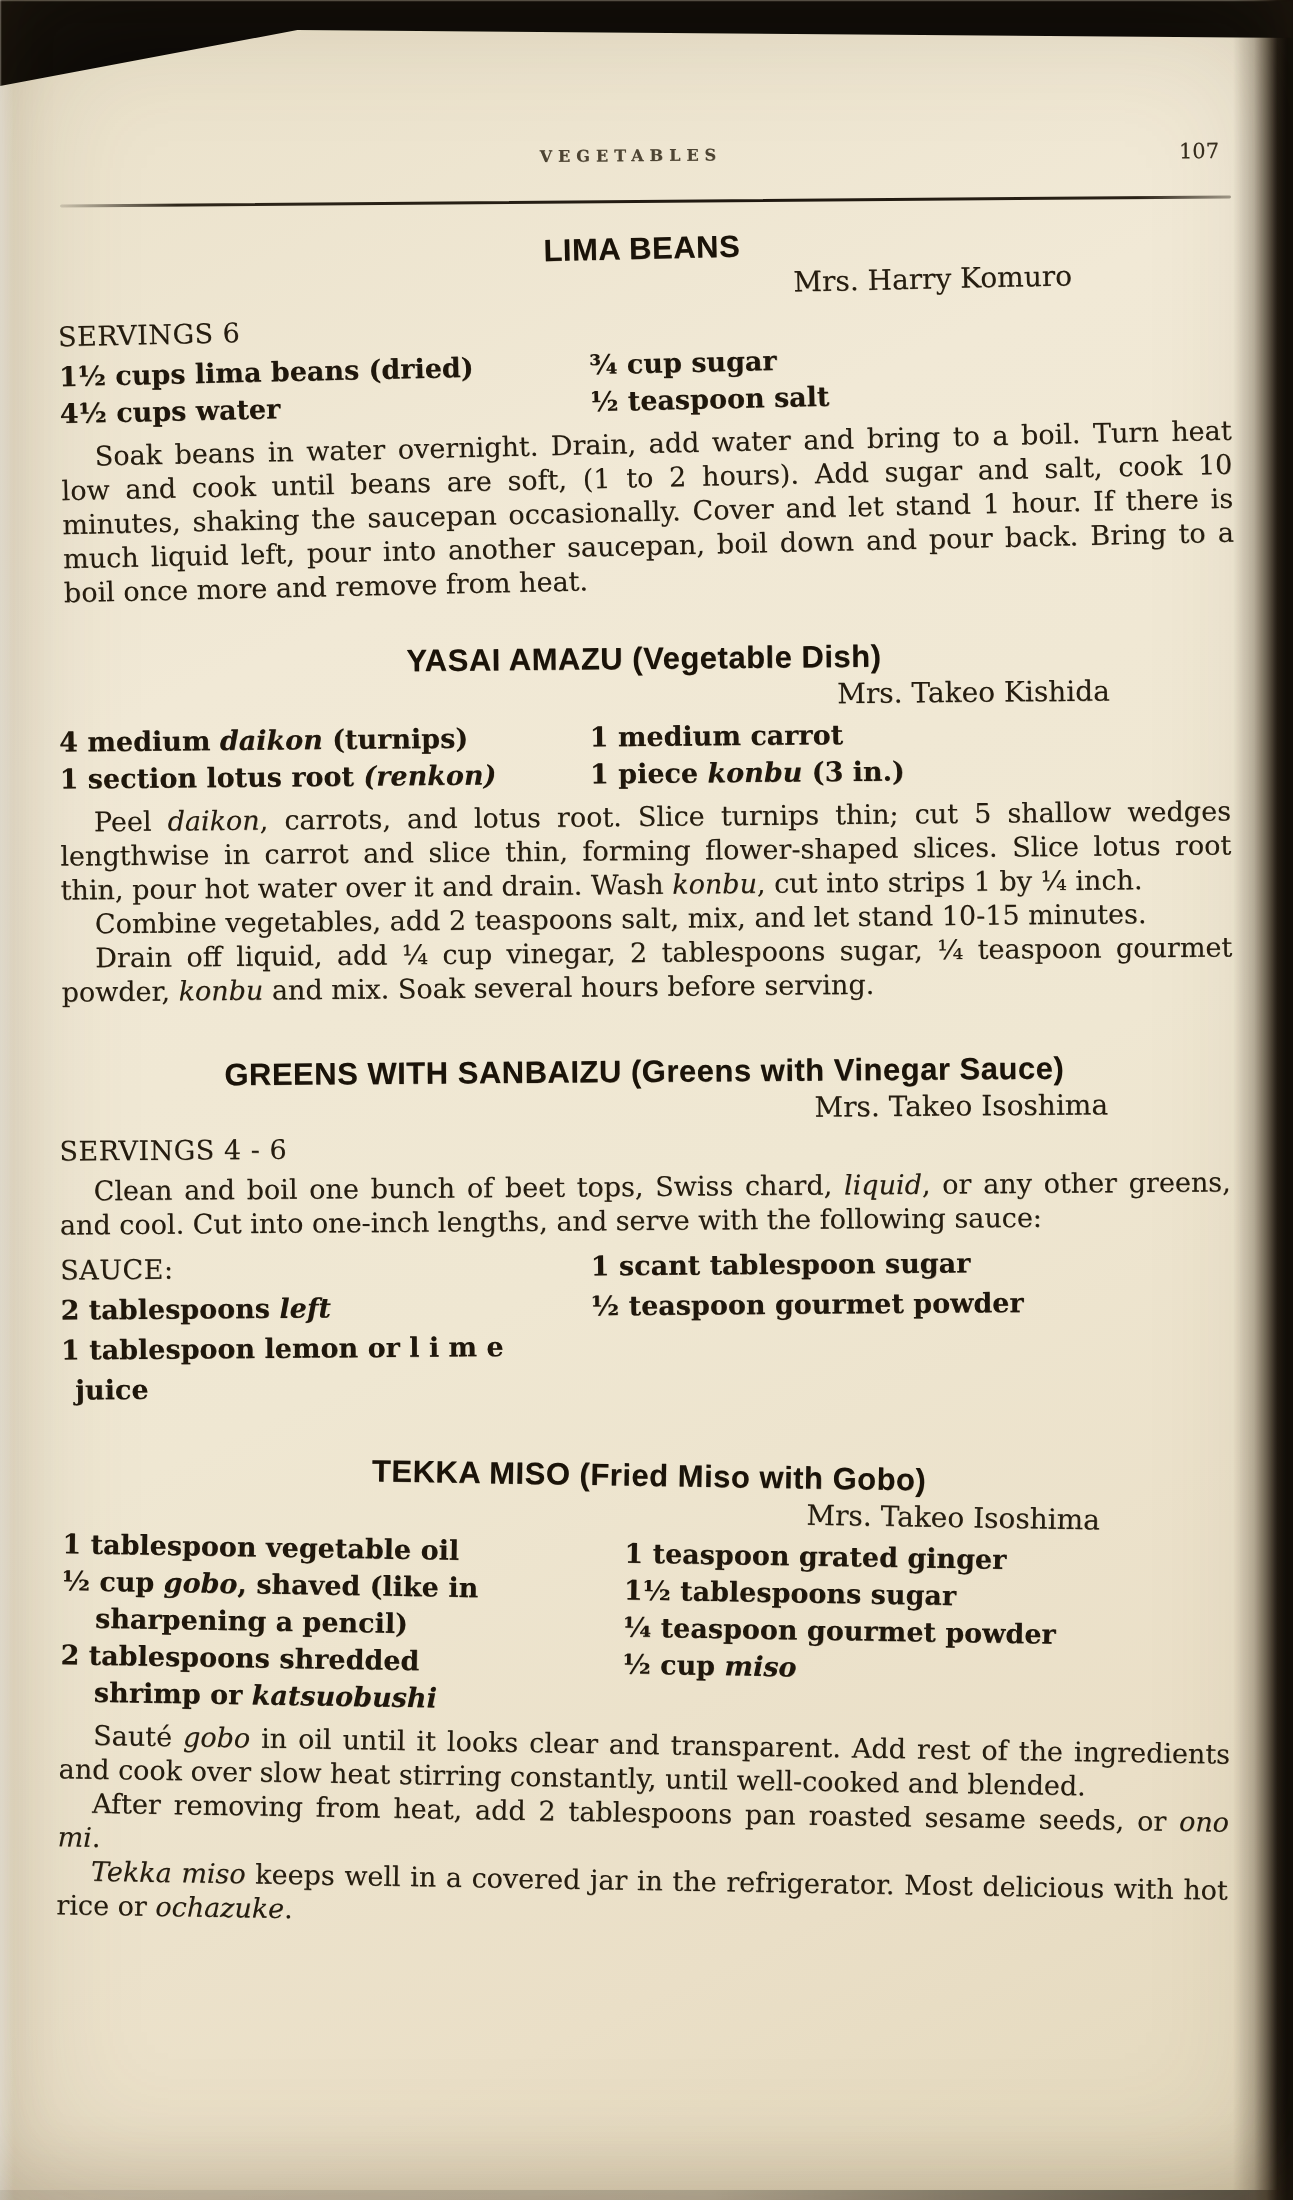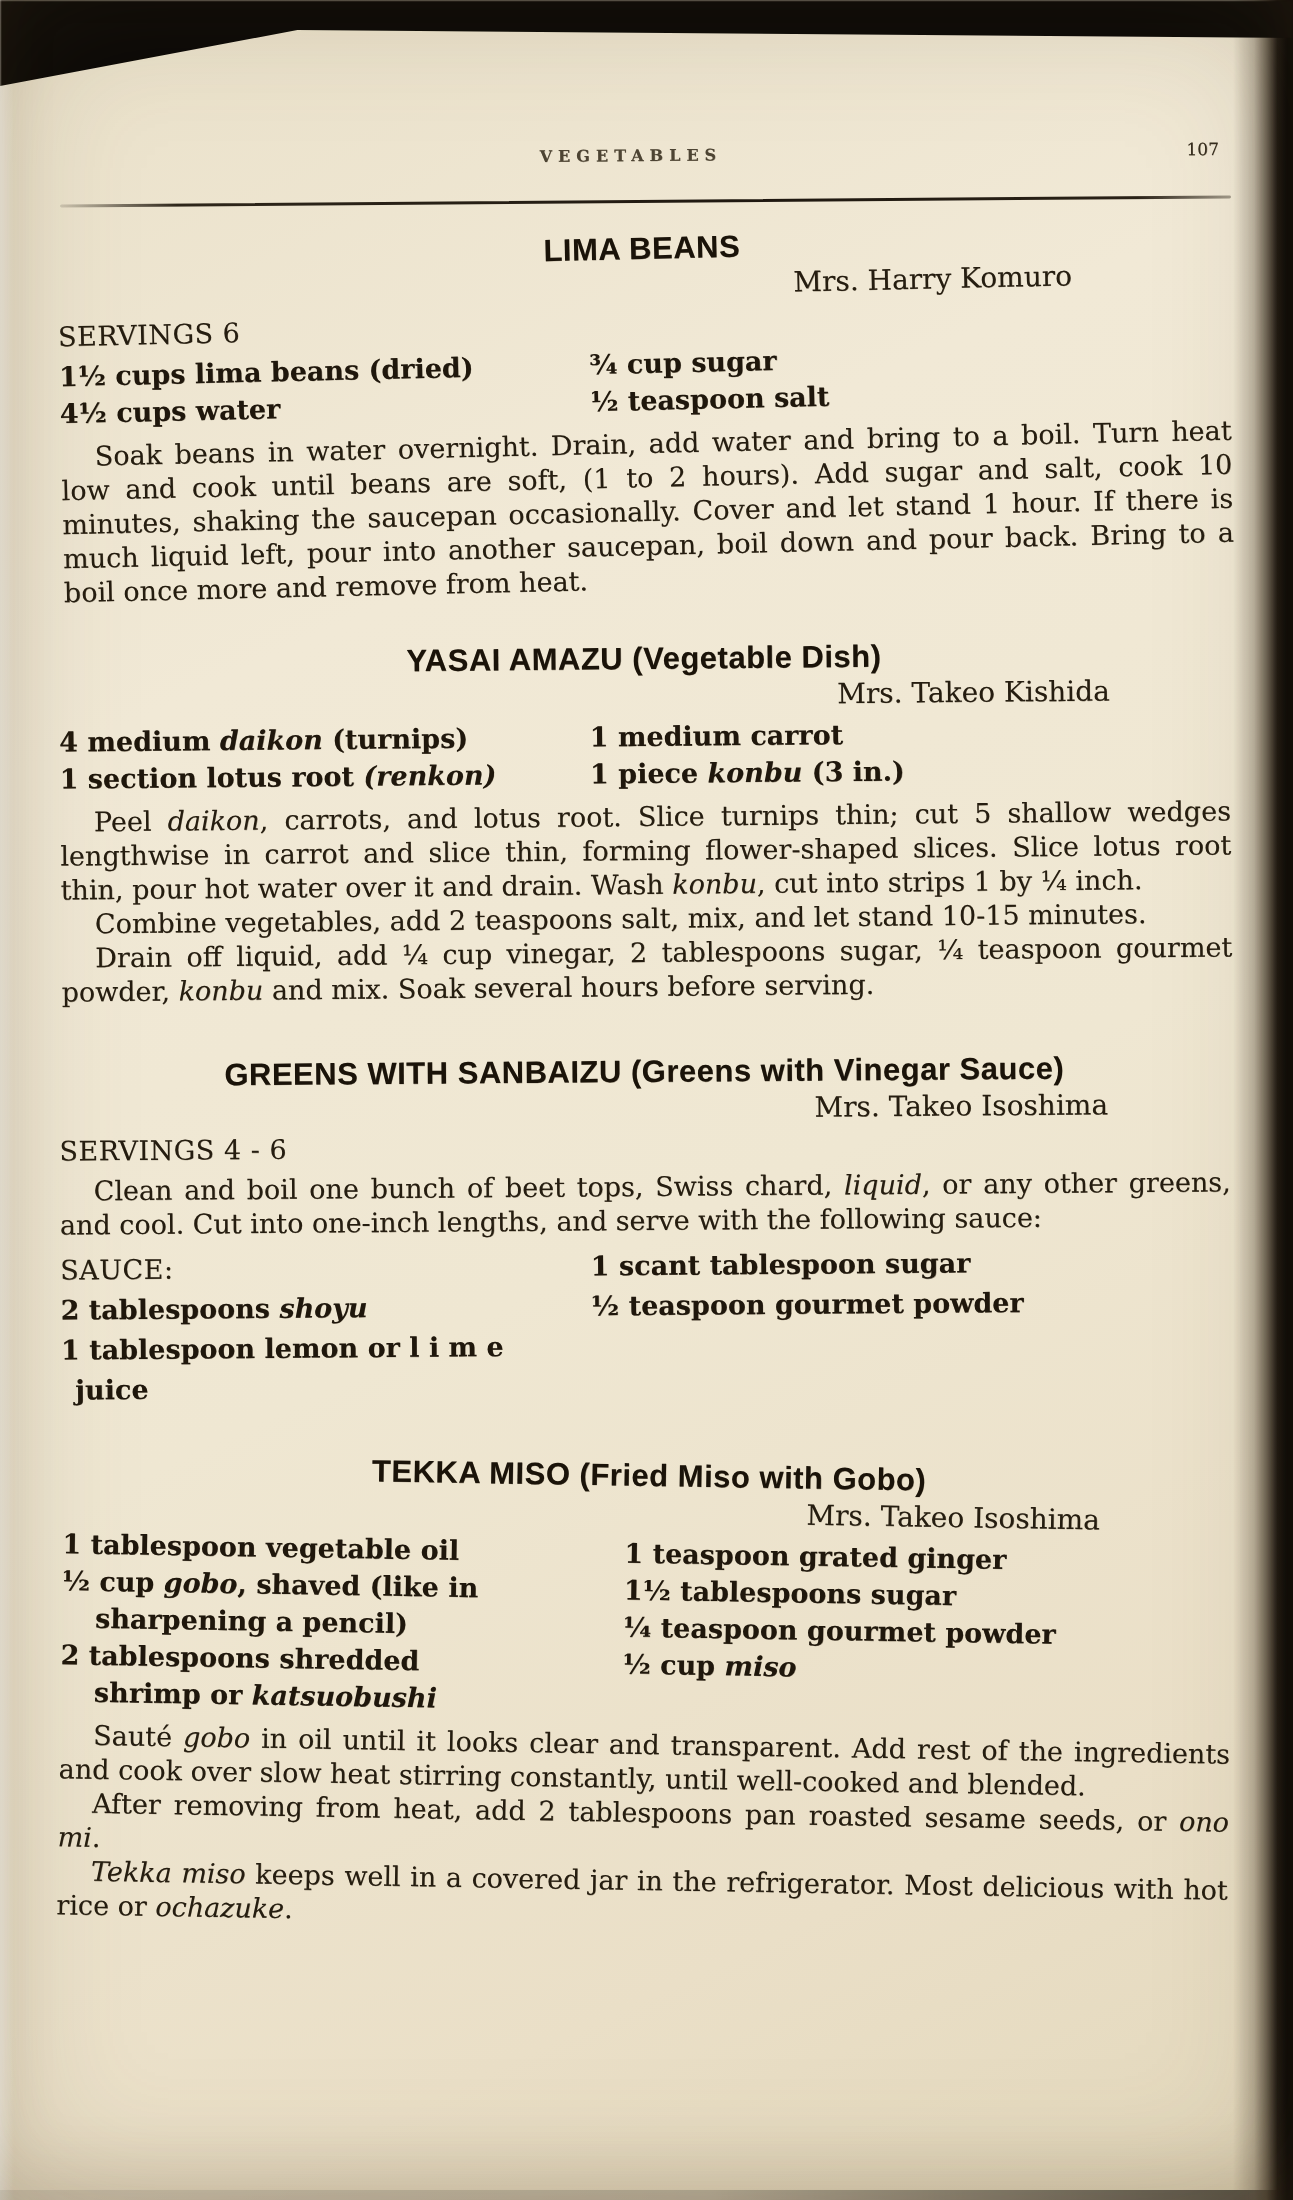--- a/index.html
+++ b/index.html
@@ -22,21 +22,21 @@
   .content{
     position:absolute;left:60px;right:62px;top:146px;
     text-shadow:0.3px 0.3px 0.6px rgba(48,36,18,.45);
   }
   
   .pg-head{position:relative;height:26px;transform:rotate(-0.5deg);}
   .running-title{
     position:absolute;left:50%;transform:translateX(-58%);
     font-size:16px;letter-spacing:6px;color:#4d4433;font-weight:bold;
   }
-  .page-number{position:absolute;right:12px;top:-2px;font-size:17px;color:#352c1d;}
+  .page-number{position:absolute;right:12px;top:-2px;font-size:21px;color:#352c1d;}
   .rule{
     margin-top:28px;height:3px;border-radius:2px;
     background:linear-gradient(to right,rgba(42,35,24,.15),#2e261a 10%,#1f1810 60%,#2a2217 92%,rgba(42,35,24,.4));
     transform:rotate(-0.45deg);
   }
   
   section{display:block;}
   .s1{margin-top:28px;transform:rotate(-1.3deg);}
   .s2{margin-top:44px;transform:rotate(-0.55deg);}
   .s3{margin-top:50px;transform:rotate(-0.45deg);}
@@ -139,21 +139,21 @@
     </section>
 
     <section class="s3">
       <h2 class="title">GREENS WITH SANBAIZU (Greens with Vinegar Sauce)</h2>
       <div class="attr">Mrs. Takeo Isoshima</div>
       <div class="servings">SERVINGS 4 - 6</div>
       <p class="para">Clean and boil one bunch of beet tops, Swiss chard, <i>liquid</i>, or any other greens, and cool. Cut into one-inch lengths, and serve with the following sauce:</p>
       <div class="sauce-grid">
         <div class="col">
           <div class="sauce-label">SAUCE:</div>
-          <div class="ing">2 tablespoons <i>shoyu</i></div>
+          <div class="ing">2 tablespoons <i>left</i></div>
           <div class="ing">1 tablespoon lemon or l i m e</div>
           <div class="ing sauce-juice">juice</div>
         </div>
         <div class="col">
           <div class="ing">1 scant tablespoon sugar</div>
           <div class="ing">½ teaspoon gourmet powder</div>
         </div>
       </div>
     </section>
 

